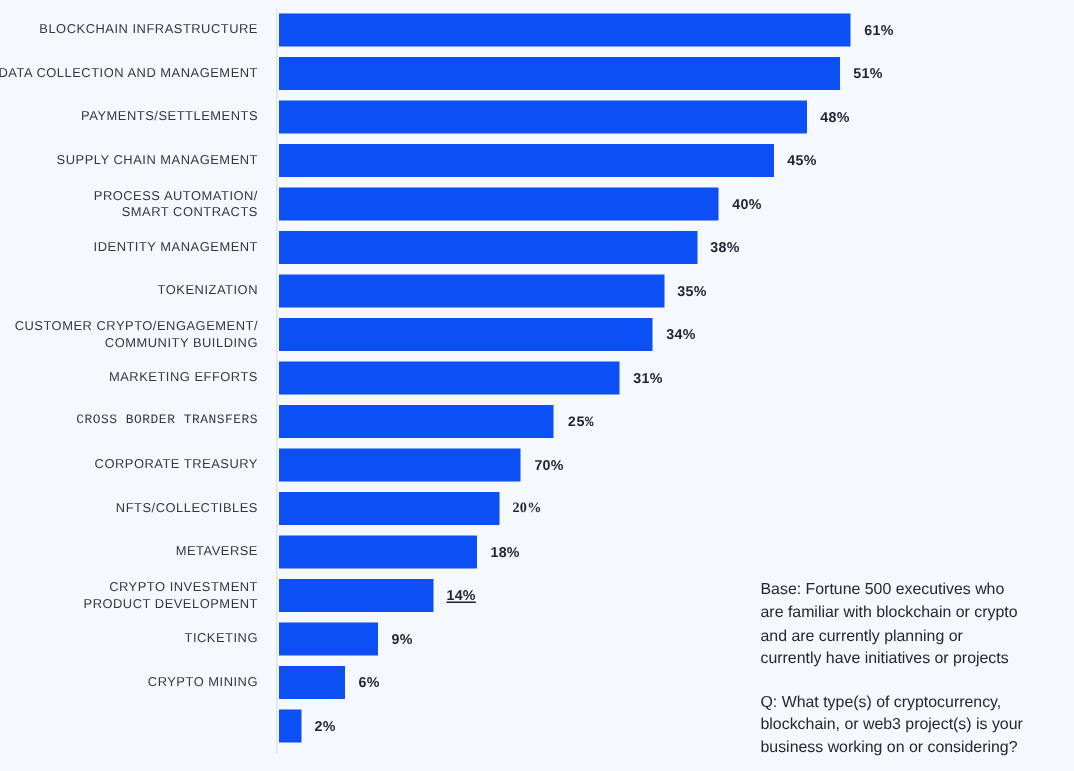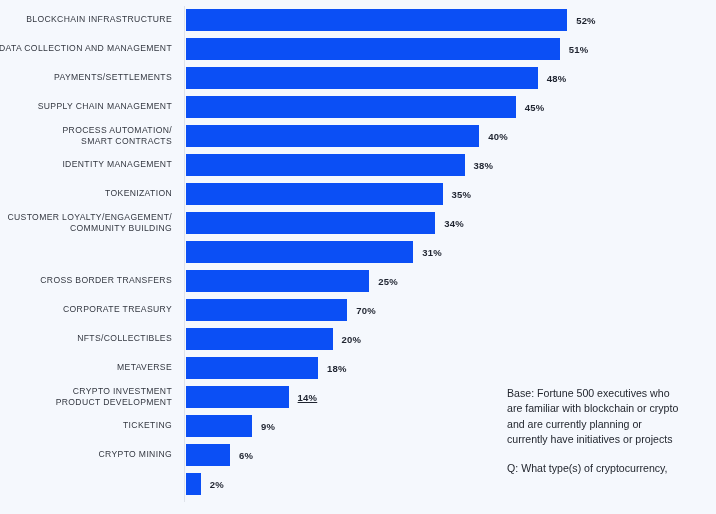--- a/index.html
+++ b/index.html
@@ -115,21 +115,21 @@
 <div id="chart-root">
 
   <div id="plot">
     <div class="axis-line"></div>
     <div id="bars">
         <div class="bar-row" style="top: 6px;">
           <div class="cat-label"><span>BLOCKCHAIN INFRASTRUCTURE</span></div>
           <div class="bar-track" style="width: 381.16px;">
             <span class="bar-fill" style="width: 381.16px; background: rgb(11, 79, 245);"></span>
           </div>
-          <div class="bar-value" style="left: 576.16px;">52%</div>
+          <div class="bar-value" style="left: 576.16px;">61%</div>
         </div>
         <div class="bar-row" style="top: 35px;">
           <div class="cat-label"><span>DATA COLLECTION AND MANAGEMENT</span></div>
           <div class="bar-track" style="width: 373.83px;">
             <span class="bar-fill" style="width: 373.83px; background: rgb(11, 79, 245);"></span>
           </div>
           <div class="bar-value" style="left: 568.83px;">51%</div>
         </div>
         <div class="bar-row" style="top: 64px;">
           <div class="cat-label"><span>PAYMENTS/SETTLEMENTS</span></div>
@@ -160,52 +160,53 @@
           <div class="bar-value" style="left: 473.54px;">38%</div>
         </div>
         <div class="bar-row" style="top: 180px;">
           <div class="cat-label"><span>TOKENIZATION</span></div>
           <div class="bar-track" style="width: 256.55px;">
             <span class="bar-fill" style="width: 256.55px; background: rgb(11, 79, 245);"></span>
           </div>
           <div class="bar-value" style="left: 451.55px;">35%</div>
         </div>
         <div class="bar-row" style="top: 209px;">
-          <div class="cat-label"><span>CUSTOMER LOYALTY/ENGAGEMENT/</span><span>COMMUNITY BUILDING</span></div>
+          <div class="cat-label"><span>CUSTOMER CRYPTO/ENGAGEMENT/</span><span>COMMUNITY BUILDING</span></div>
           <div class="bar-track" style="width: 249.22px;">
             <span class="bar-fill" style="width: 249.22px; background: rgb(11, 79, 245);"></span>
           </div>
           <div class="bar-value" style="left: 444.22px;">34%</div>
         </div>
         <div class="bar-row" style="top: 238px;">
+          <div class="cat-label"><span>MARKETING EFFORTS</span></div>
           <div class="bar-track" style="width: 227.23px;">
             <span class="bar-fill" style="width: 227.23px; background: rgb(11, 79, 245);"></span>
           </div>
           <div class="bar-value" style="left: 422.23px;">31%</div>
         </div>
-        <div class="bar-row" style="top: 267px;">
+        <div class="bar-row" style="top: 267px; font-family: Liberation Mono, monospace;">
           <div class="cat-label"><span>CROSS BORDER TRANSFERS</span></div>
           <div class="bar-track" style="width: 183.25px;">
             <span class="bar-fill" style="width: 183.25px; background: rgb(11, 79, 245);"></span>
           </div>
           <div class="bar-value" style="left: 378.25px;">25%</div>
         </div>
         <div class="bar-row" style="top: 296px;">
           <div class="cat-label"><span>CORPORATE TREASURY</span></div>
           <div class="bar-track" style="width: 161.26px;">
             <span class="bar-fill" style="width: 161.26px; background: rgb(11, 79, 245);"></span>
           </div>
           <div class="bar-value" style="left: 356.26px;">70%</div>
         </div>
         <div class="bar-row" style="top: 325px;">
           <div class="cat-label"><span>NFTS/COLLECTIBLES</span></div>
           <div class="bar-track" style="width: 146.6px;">
             <span class="bar-fill" style="width: 146.6px; background: rgb(11, 79, 245);"></span>
           </div>
-          <div class="bar-value" style="left: 341.6px;">20%</div>
+          <div class="bar-value" style="left: 341.6px; font-family: Liberation Serif, serif;">20%</div>
         </div>
         <div class="bar-row" style="top: 354px;">
           <div class="cat-label"><span>METAVERSE</span></div>
           <div class="bar-track" style="width: 131.94px;">
             <span class="bar-fill" style="width: 131.94px; background: rgb(11, 79, 245);"></span>
           </div>
           <div class="bar-value" style="left: 326.94px;">18%</div>
         </div>
         <div class="bar-row" style="top: 383px;">
           <div class="cat-label"><span>CRYPTO INVESTMENT</span><span>PRODUCT DEVELOPMENT</span></div>
@@ -239,17 +240,18 @@
 
   <div id="footnote">
     <p>
       <span>Base: Fortune 500 executives who</span><br>
       <span>are familiar with blockchain or crypto</span><br>
       <span>and are currently planning or</span><br>
       <span>currently have initiatives or projects</span>
     </p>
     <p class="q-line">
       <span>Q: What type(s) of cryptocurrency,</span><br>
-      <br>
+      <span>blockchain, or web3 project(s) is your</span><br>
+      <span>business working on or considering?</span>
     </p>
   </div>
 
 </div>
 
 </body></html>

